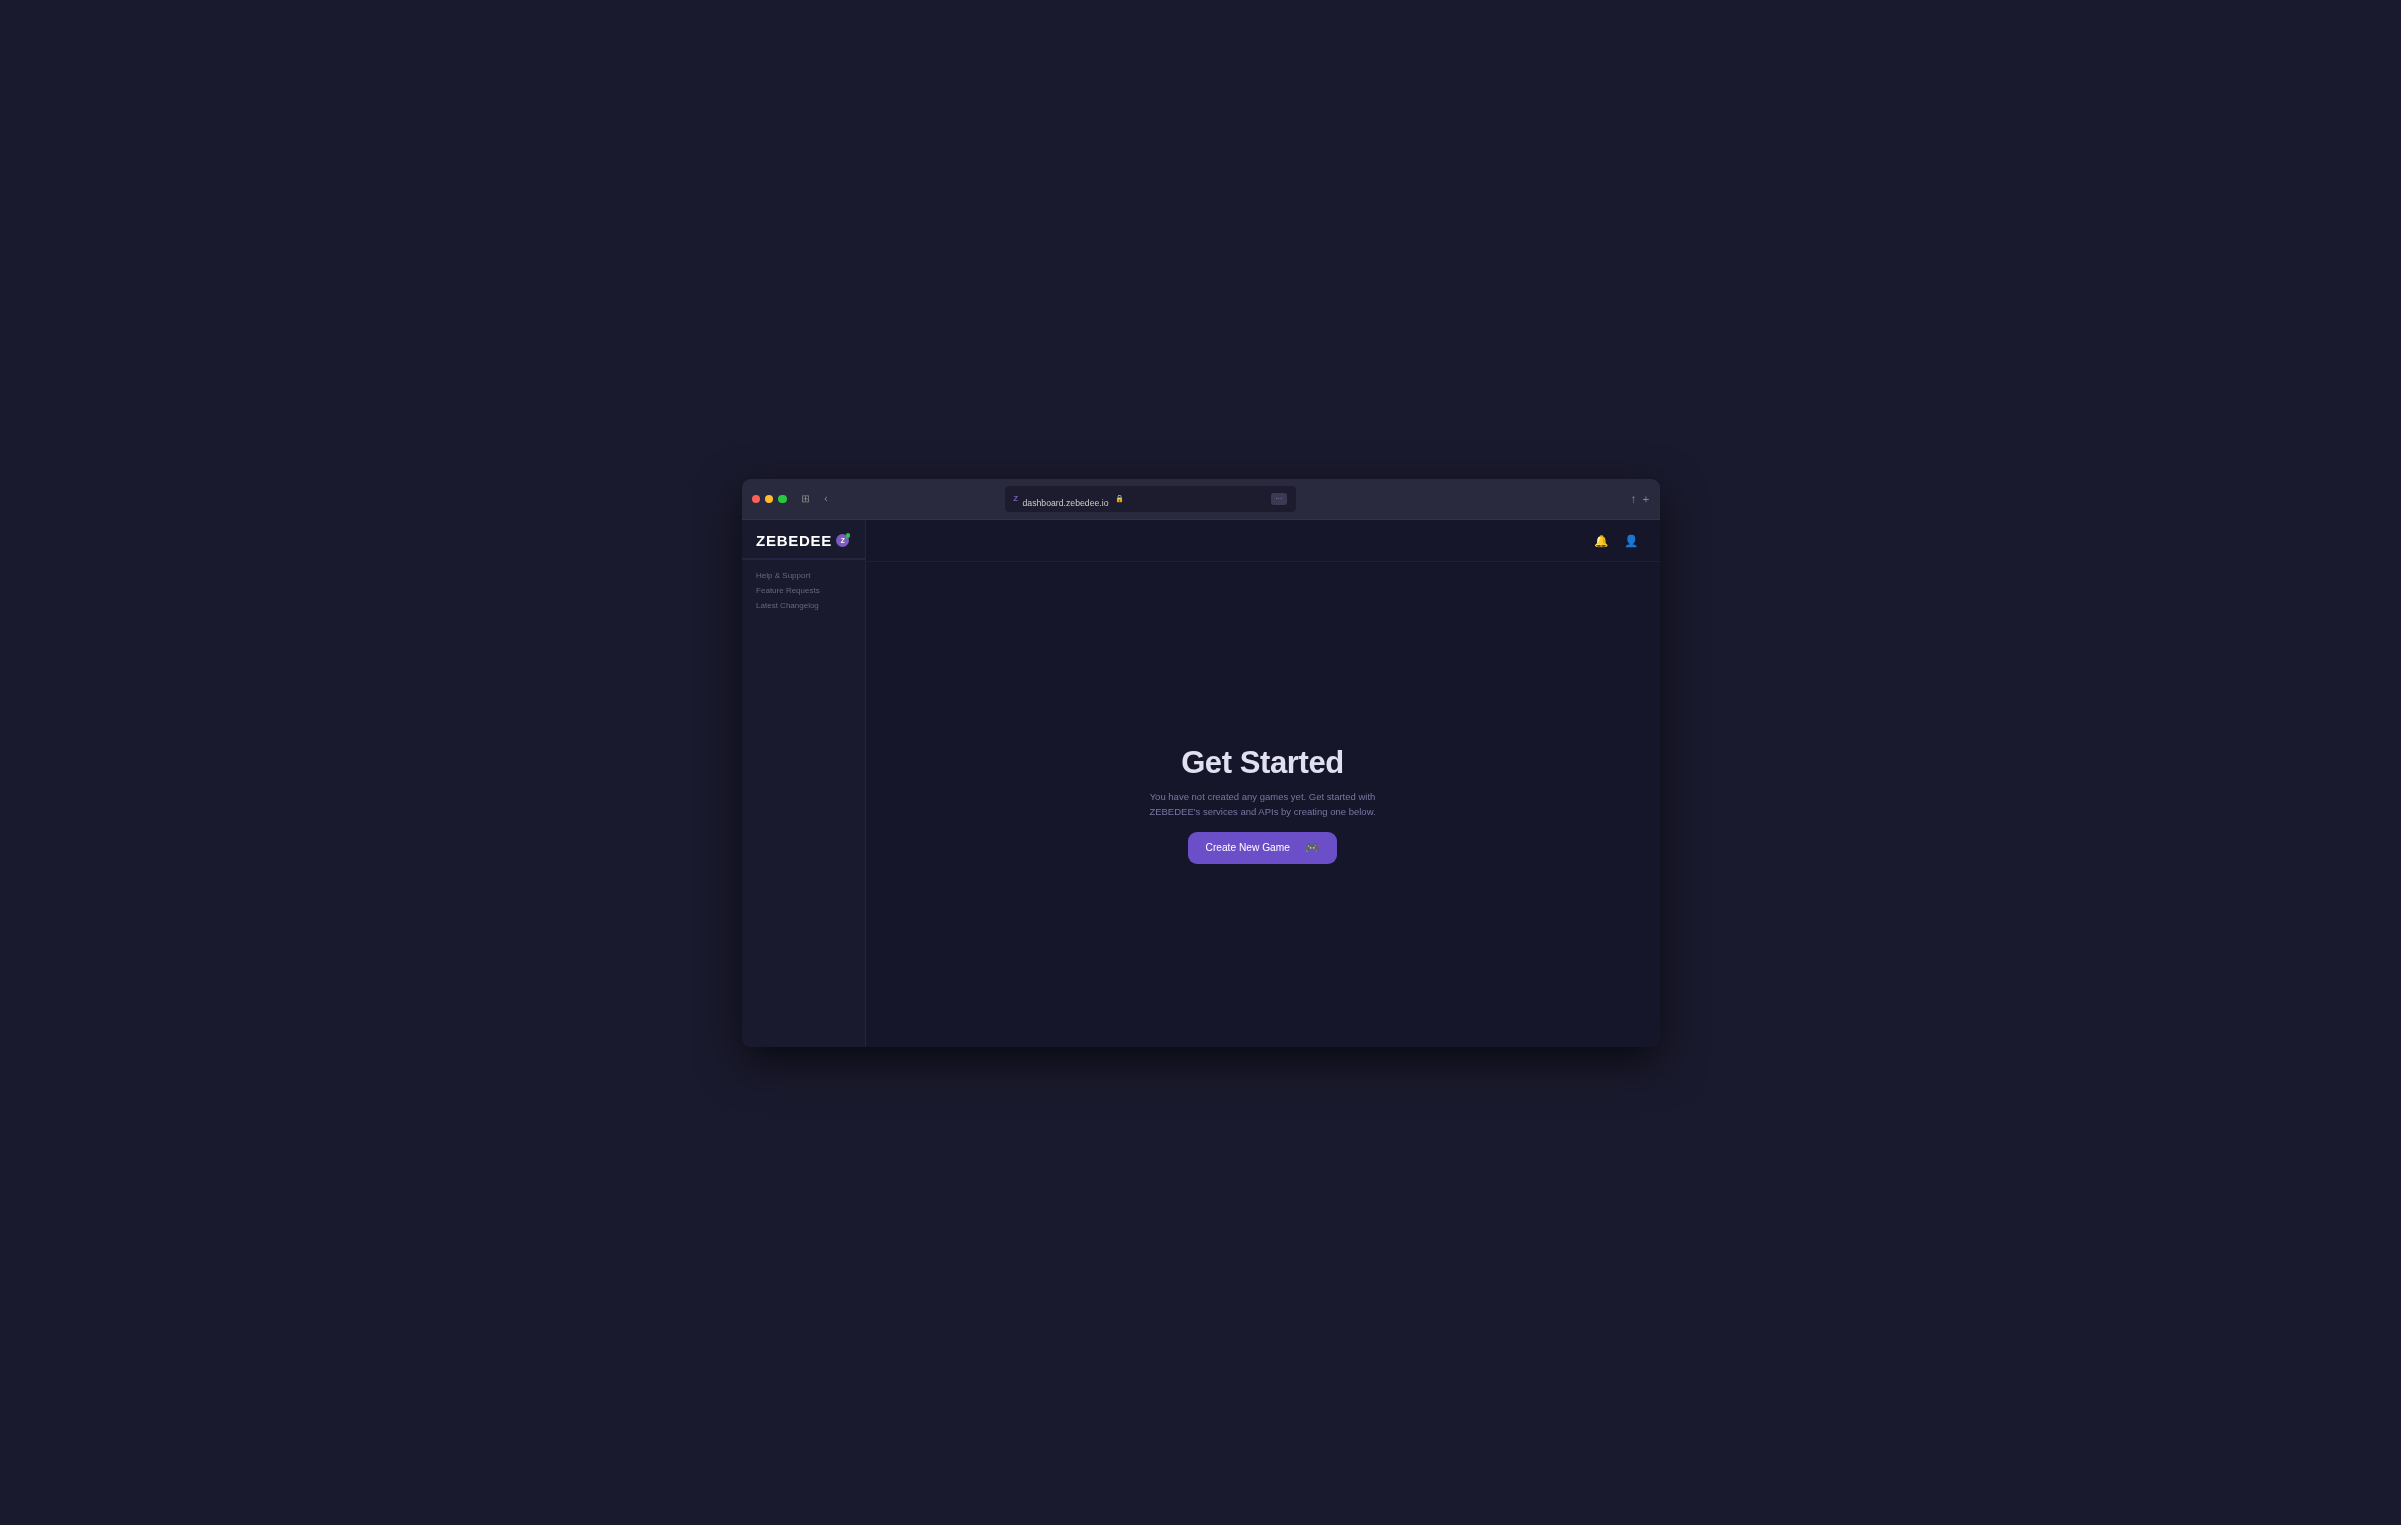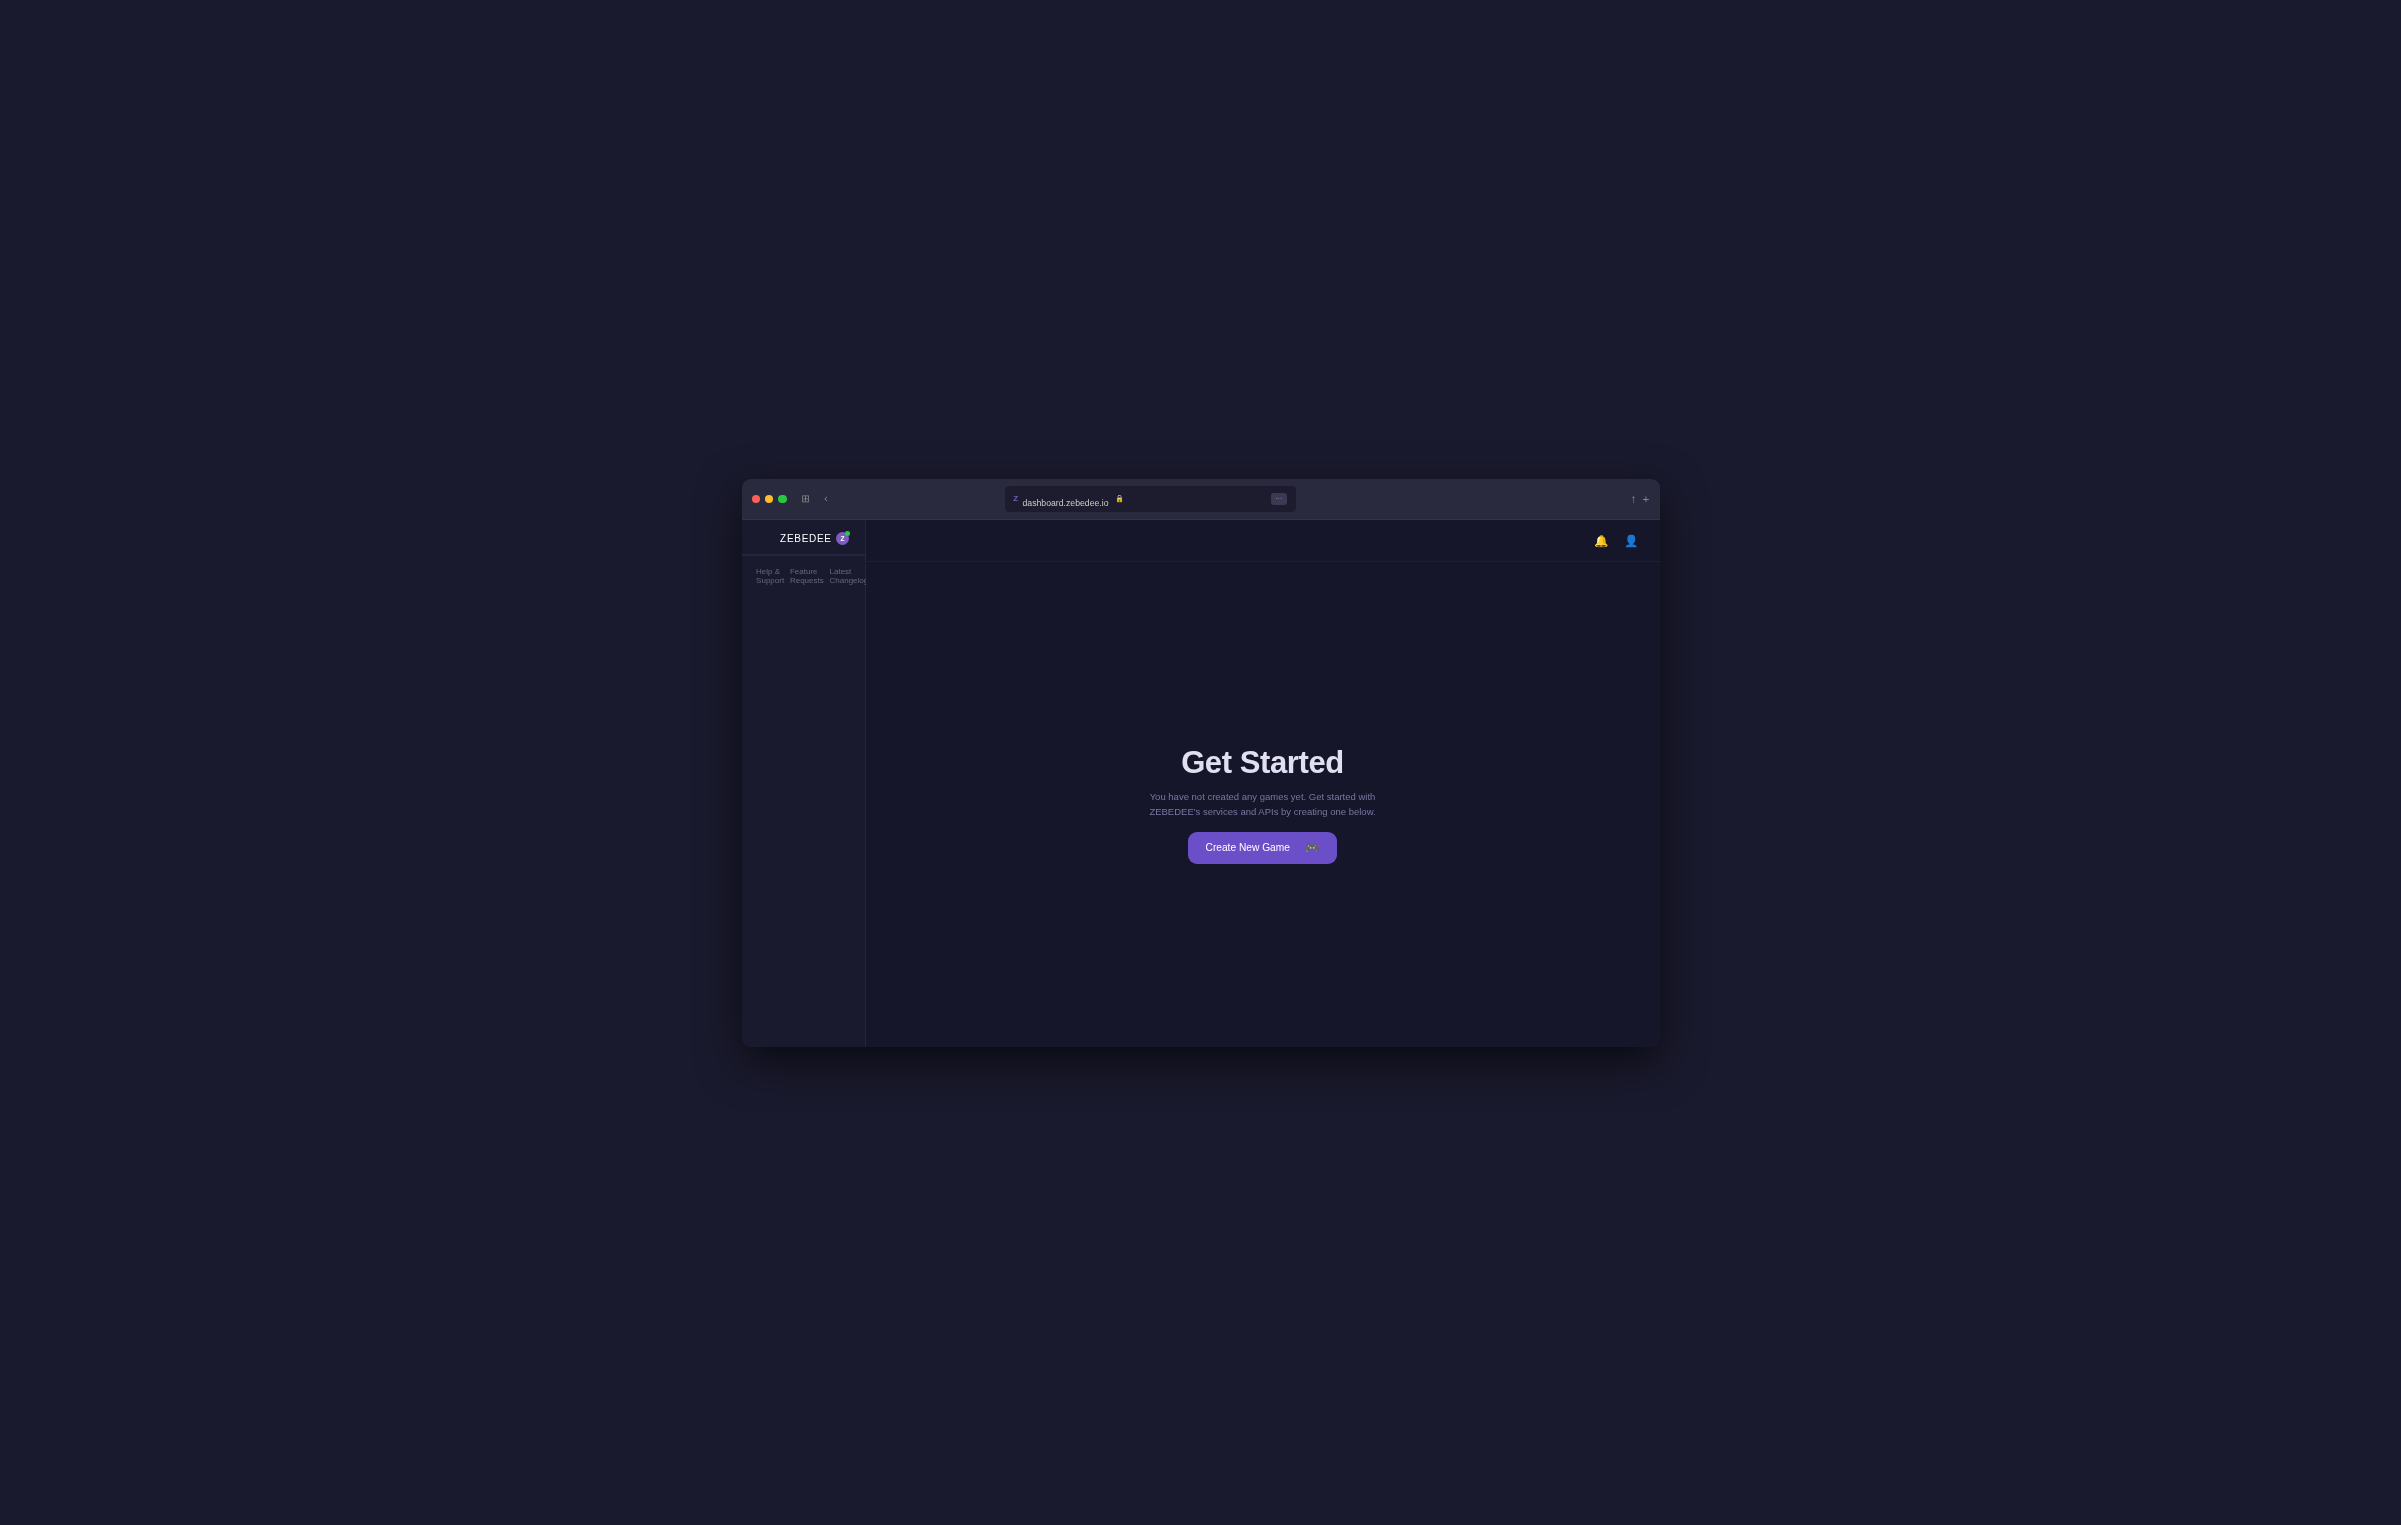--- a/index.html
+++ b/index.html
@@ -150,24 +150,23 @@
     .sidebar-header {
       padding: 11.7px 14.6px 8.7px;
       display: flex;
       align-items: center;
       gap: 4.4px;
       border-bottom: 0.7px solid #252540;
     }
 
     .logo-text {
       color: #ffffff;
-      font-size: 10px;
-      font-weight: 400;
+      font-size: 15px;
+      font-weight: 700;
       letter-spacing: 0.7px;
-      margin-left: 24px;
     }
 
     .logo-icon {
       width: 13px;
       height: 13px;
       background: #7c5cbf;
       border-radius: 50%;
       display: flex;
       align-items: center;
       justify-content: center;
@@ -212,21 +211,21 @@
 
     .nav-item.active {
       background: #2d2d4e;
       color: #ffffff;
     }
 
     .sidebar-footer {
       padding: 11.7px 14.6px;
       border-top: 0.7px solid #252540;
       display: flex;
-      flex-direction: row;
+      flex-direction: column;
       gap: 5.8px;
     }
 
     .footer-link {
       color: #666680;
       font-size: 8px;
       cursor: pointer;
     }
 
     

